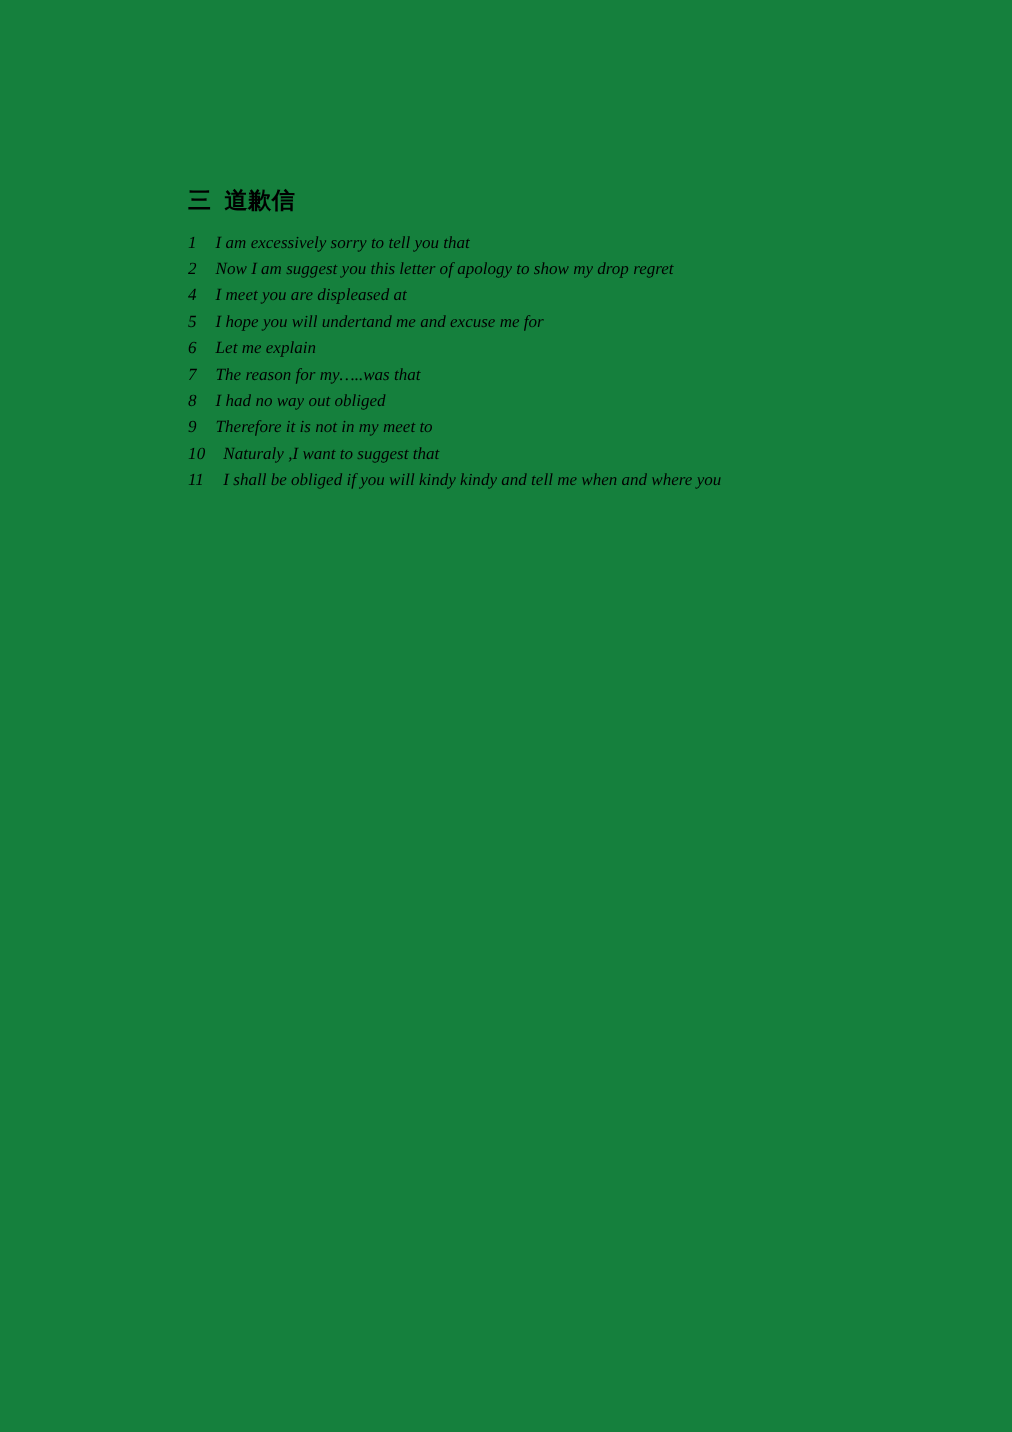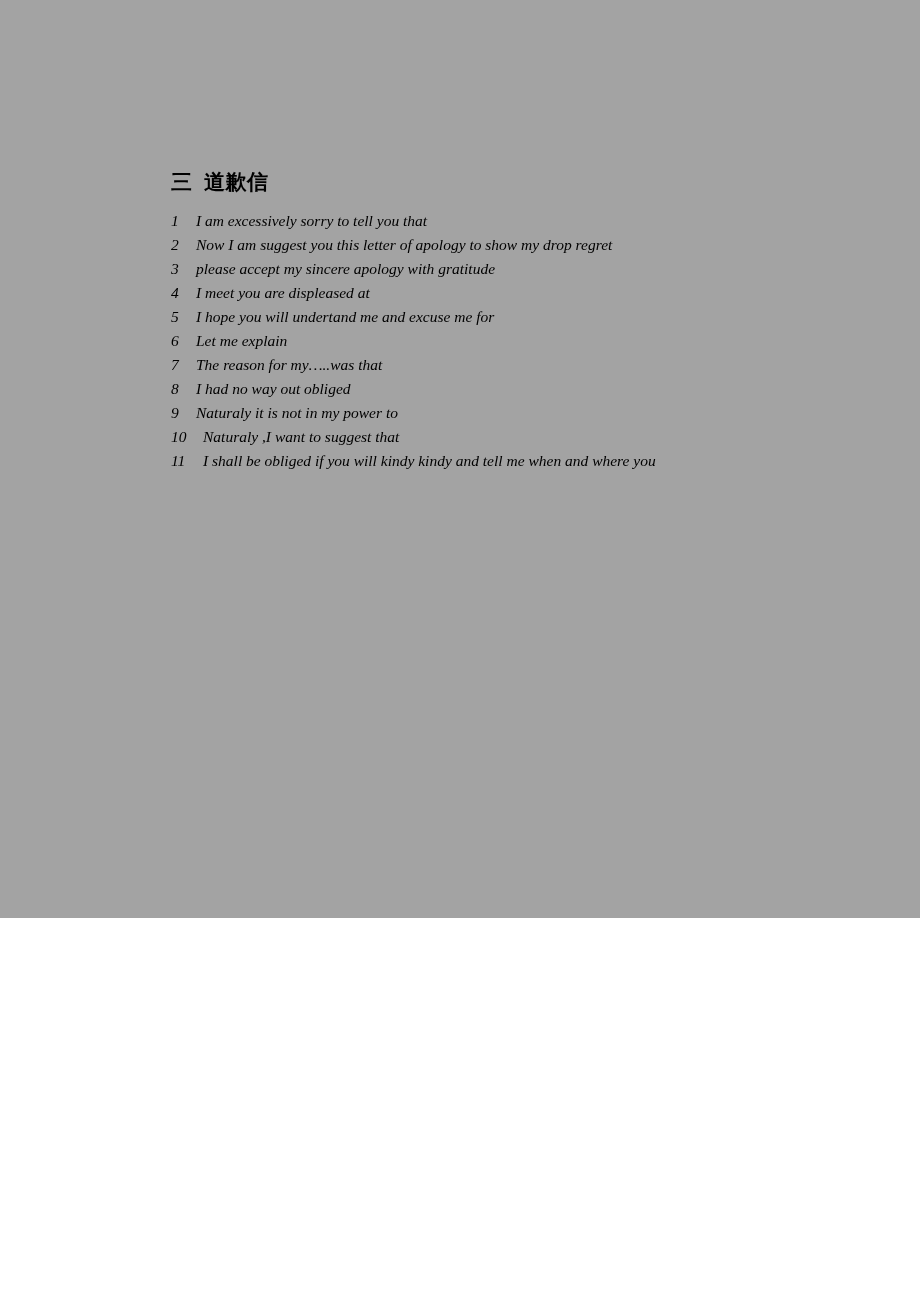--- a/index.html
+++ b/index.html
@@ -16,22 +16,22 @@
     font-family: "Liberation Serif", "DejaVu Serif", serif;
     color: #000000;
     -webkit-font-smoothing: antialiased;
   }
 
   .page {
     position: absolute;
     top: 0;
     left: 0;
     width: 920px;
-    height: 918px;
-    background: #a3a3a3;
+    height: 1302px;
+    background: #15803d;
   }
 
   
   .section-heading {
     position: absolute;
     left: 171px;
     top: 169px;
     font-family: "Liberation Serif", "DejaVu Serif", serif;
     font-weight: bold;
     font-size: 21px;
@@ -90,39 +90,36 @@
   <div class="section-heading">三  道歉信</div>
 
   <ul class="phrase-list">
     <li class="phrase-row">
       <span class="phrase-num">1</span><span class="phrase-text">I am excessively sorry to tell you that</span>
     </li>
     <li class="phrase-row">
       <span class="phrase-num">2</span><span class="phrase-text">Now I am suggest you this letter of apology to show my drop regret</span>
     </li>
     <li class="phrase-row">
-      <span class="phrase-num">3</span><span class="phrase-text">please accept my sincere apology with gratitude</span>
-    </li>
-    <li class="phrase-row">
       <span class="phrase-num">4</span><span class="phrase-text">I meet you are displeased at</span>
     </li>
     <li class="phrase-row">
       <span class="phrase-num">5</span><span class="phrase-text">I hope you will undertand me and excuse me for</span>
     </li>
     <li class="phrase-row">
       <span class="phrase-num">6</span><span class="phrase-text">Let me explain</span>
     </li>
     <li class="phrase-row">
       <span class="phrase-num">7</span><span class="phrase-text">The reason for my…..was that</span>
     </li>
     <li class="phrase-row">
       <span class="phrase-num">8</span><span class="phrase-text">I had no way out obliged</span>
     </li>
     <li class="phrase-row">
-      <span class="phrase-num">9</span><span class="phrase-text">Naturaly it is not in my power to</span>
+      <span class="phrase-num">9</span><span class="phrase-text">Therefore it is not in my meet to</span>
     </li>
     <li class="phrase-row wide">
       <span class="phrase-num">10</span><span class="phrase-text">Naturaly ,I want to suggest that</span>
     </li>
     <li class="phrase-row wide">
       <span class="phrase-num">11</span><span class="phrase-text">I shall be obliged if you will kindy kindy and tell me when and where you</span>
     </li>
   </ul>
 
 </div>

